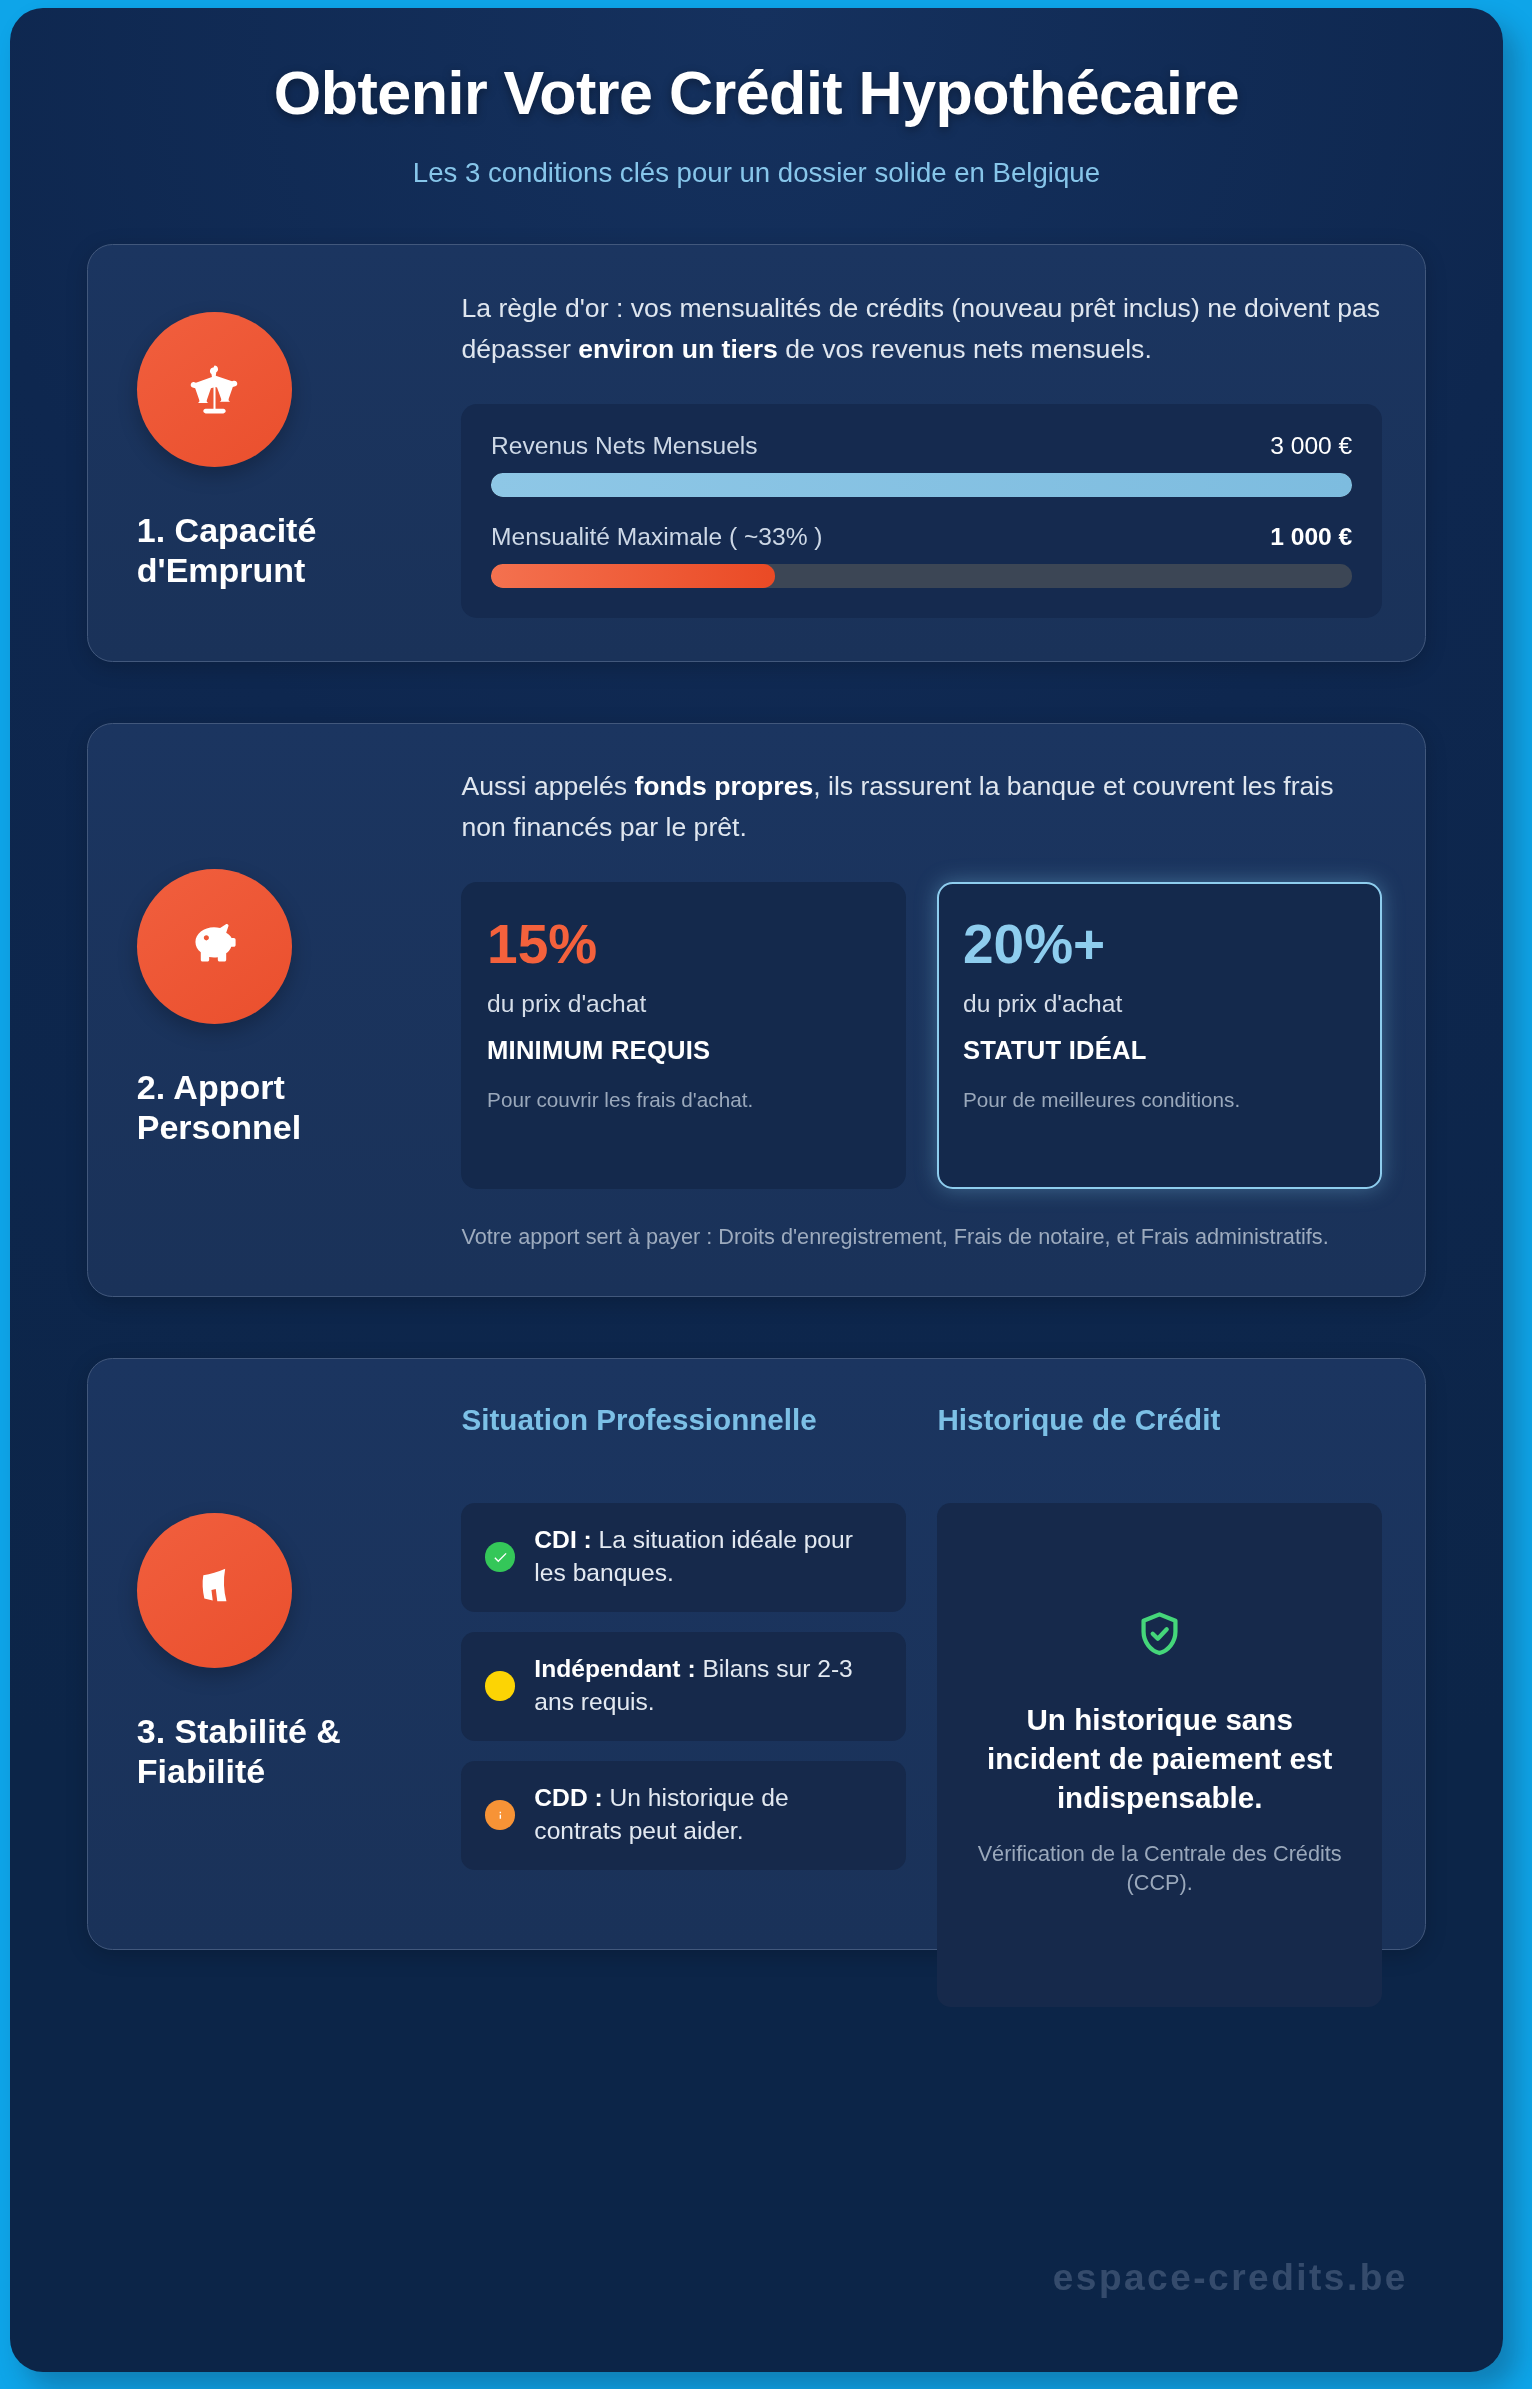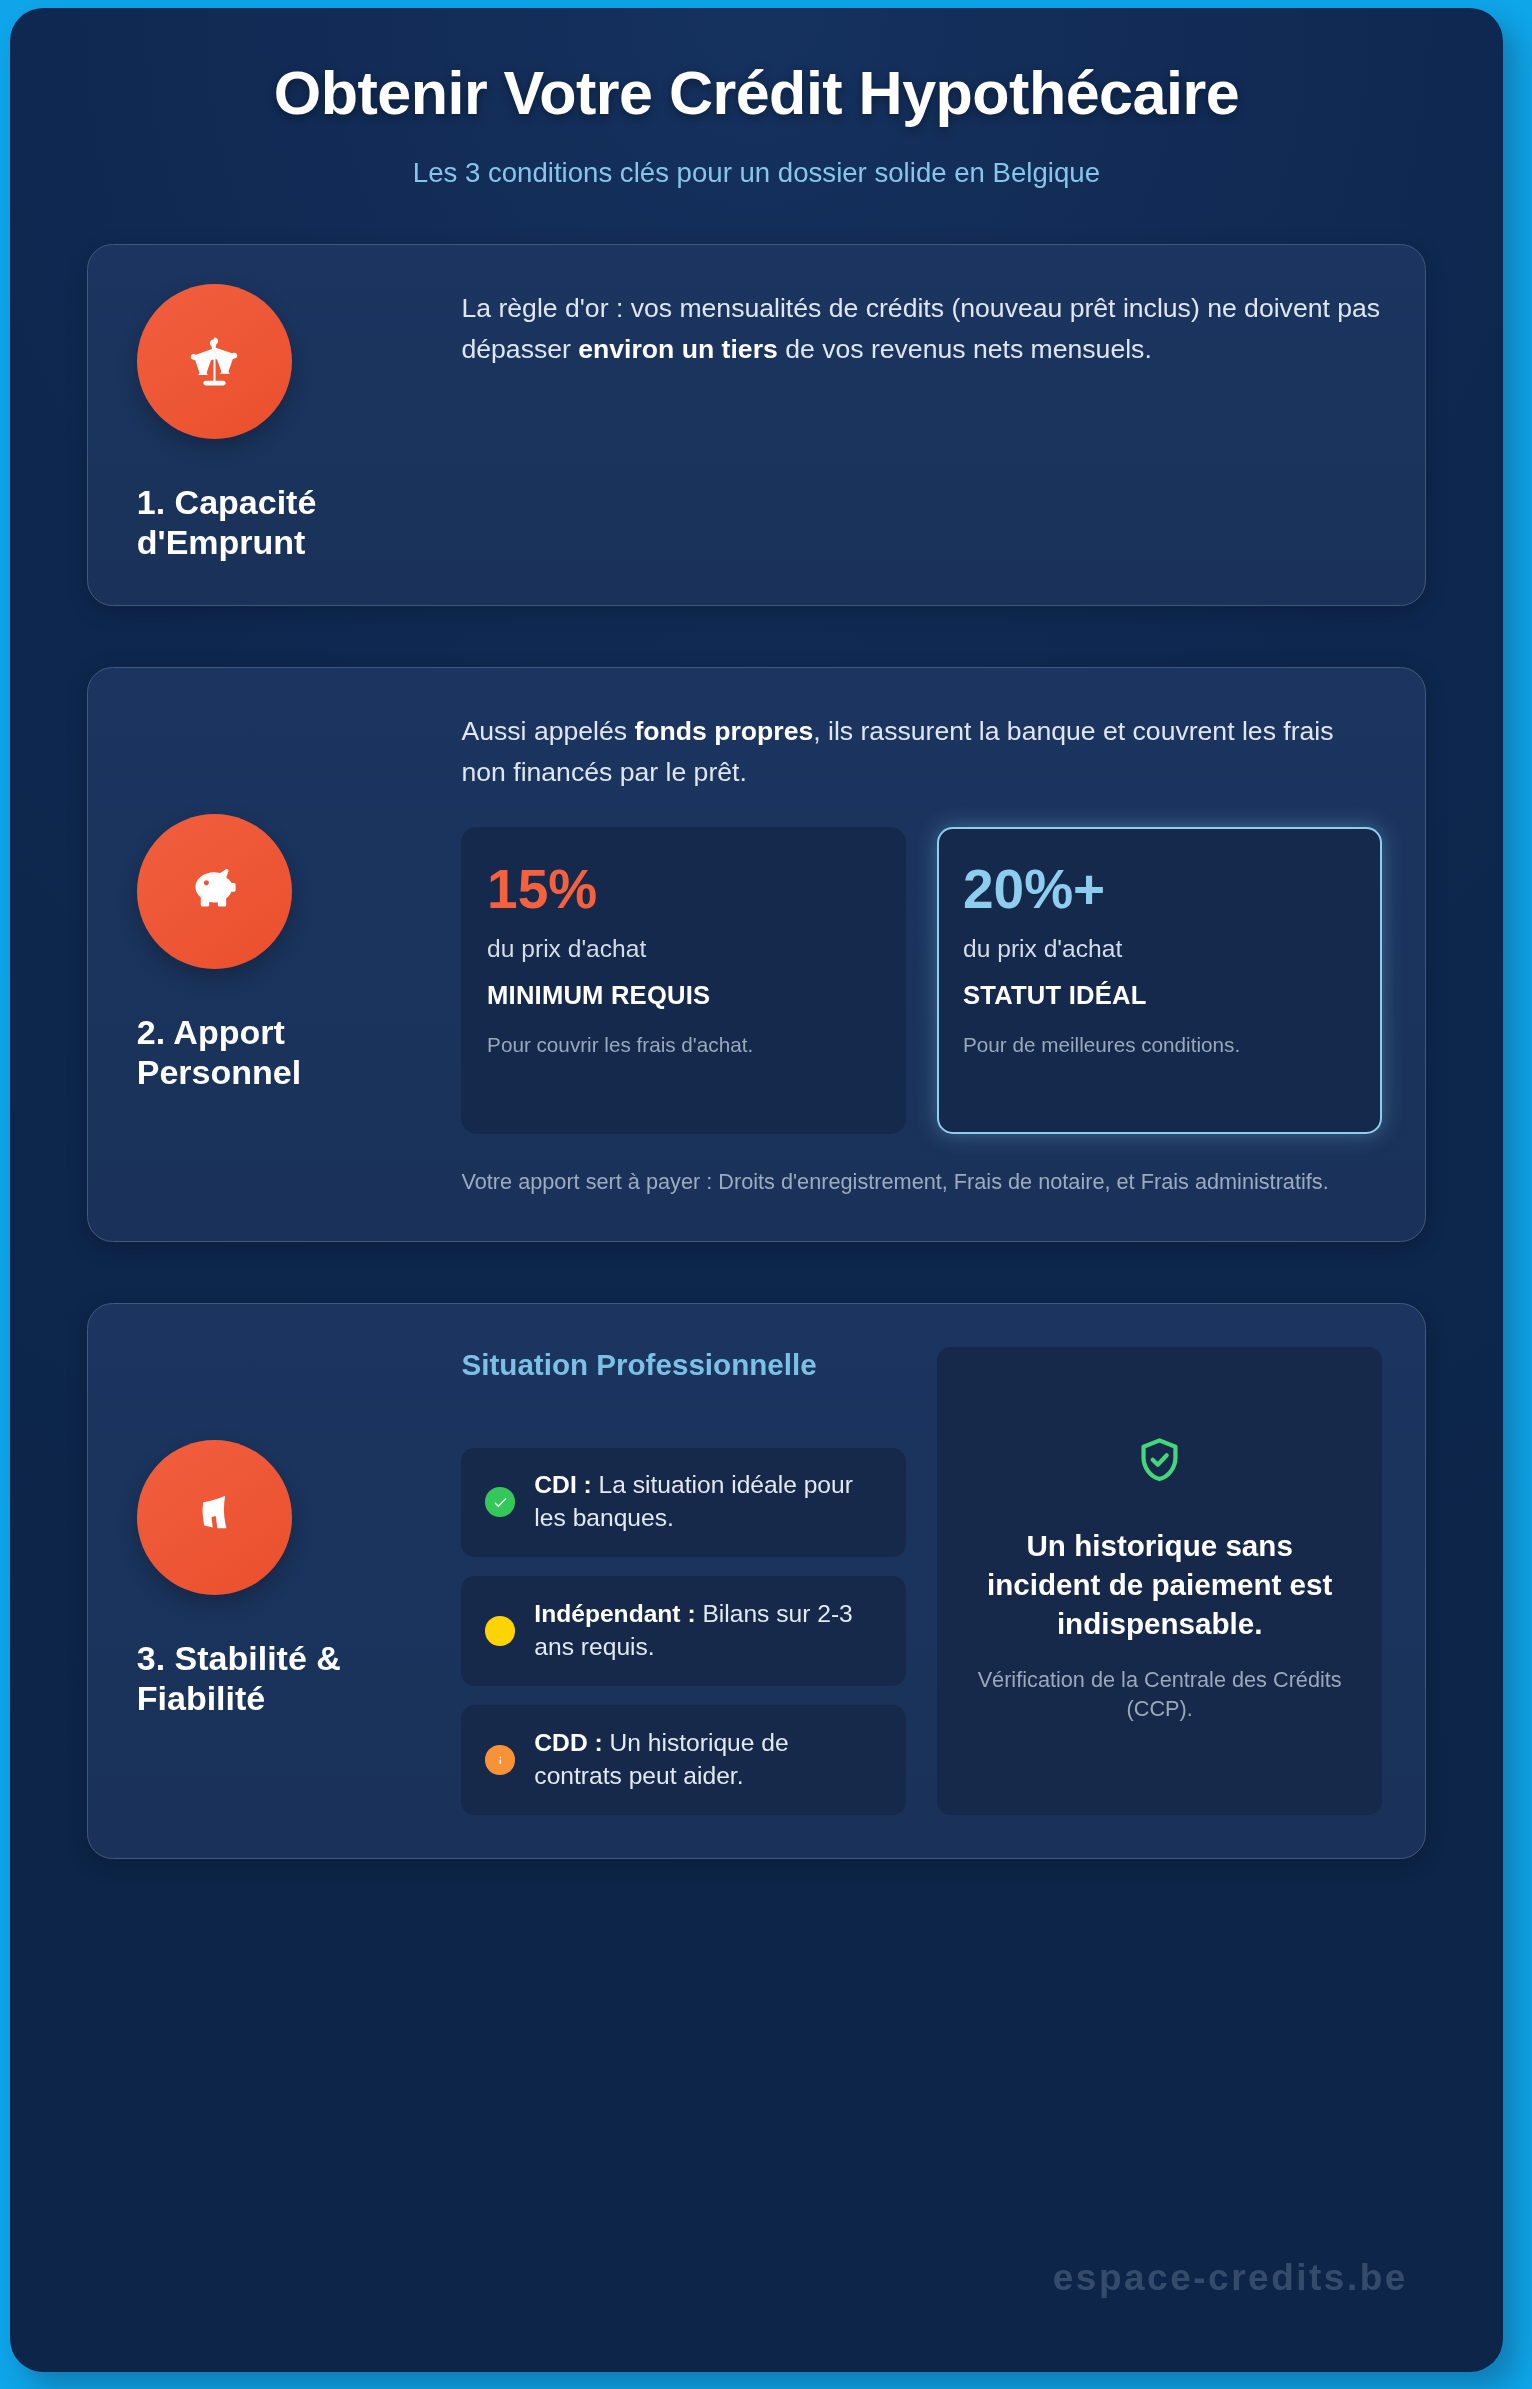--- a/index.html
+++ b/index.html
@@ -268,20 +268,41 @@
             </svg>
           </div>
           <div class="card-title">1. Capacité d'Emprunt</div>
         </div>
 
         <div class="card-main">
           <div class="card-text">
             <span>La règle d'or : vos mensualités de crédits (nouveau prêt inclus) ne doivent pas dépasser </span><b>environ un tiers</b><span> de vos revenus nets mensuels.</span>
           </div>
 
+          <div class="bars-panel">
+            <div class="bar-block">
+              <div class="bar-row">
+                <span class="bar-label">Revenus Nets Mensuels</span>
+                <span class="bar-value">3 000 €</span>
+              </div>
+              <div class="bar-track">
+                <div class="bar-fill blue" id="bar0" style="width: 100%;"></div>
+              </div>
+            </div>
+
+            <div class="bar-block">
+              <div class="bar-row">
+                <span class="bar-label">Mensualité Maximale ( ~33% )</span>
+                <span class="bar-value bold">1 000 €</span>
+              </div>
+              <div class="bar-track">
+                <div class="bar-fill orange" id="bar1" style="width: 33%;"></div>
+              </div>
+            </div>
+          </div>
         </div>
       </div>
 
       <div class="card">
         <div class="card-aside">
           <div class="icon-circle">
             <svg viewBox="0 0 24 24" aria-hidden="true">
               <path d="M18.6 8.4c-.5-.7-1.2-1.3-2-1.8l.9-2.7c.1-.4-.2-.8-.6-.8-.2 0-.3 0-.4.1l-2.3 1.5c-.8-.2-1.6-.3-2.4-.3-4 0-7.3 2.6-7.3 5.8 0 1.6.8 3 2.1 4.1v2.9c0 .4.3.7.7.7h1.9c.4 0 .7-.3.7-.7v-1.1c.6.1 1.3.2 1.9.2.5 0 1 0 1.5-.1v1c0 .4.3.7.7.7h1.9c.4 0 .7-.3.7-.7v-2.5c1-.7 1.7-1.6 2-2.6h1c.4 0 .7-.3.7-.7v-2c0-.4-.3-.7-.7-.7h-1zM8.8 9.6c-.6 0-1-.5-1-1s.4-1 1-1 1 .5 1 1-.4 1-1 1z"></path>
             </svg>
           </div>
@@ -347,20 +368,21 @@
                 <span class="li-dot orange">
                   <svg viewBox="0 0 24 24" aria-hidden="true">
                       <path d="M11 7h2v2h-2zm0 4h2v6h-2z"></path>
                     </svg>
                 </span>
                 <span class="li-text"><b>CDD :</b><span> Un historique de contrats peut aider.</span></span>
               </div>
             </div>
 
             <div>
+              <div class="col-head">Historique de Crédit</div>
               <div class="credit-panel">
                 <span>
                   <svg viewBox="0 0 24 24" aria-hidden="true">
                     <path d="M12 3 4.5 6v5.2c0 4.6 3.2 8.9 7.5 10 4.3-1.1 7.5-5.4 7.5-10V6z" stroke-linejoin="round"></path>
                     <path d="M8.8 12.1 11.2 14.5 15.4 10" stroke-linecap="round" stroke-linejoin="round"></path>
                   </svg>
                 </span>
                 <div class="credit-strong">Un historique sans incident de paiement est indispensable.</div>
                 <div class="credit-note">Vérification de la Centrale des Crédits (CCP).</div>
               </div>

